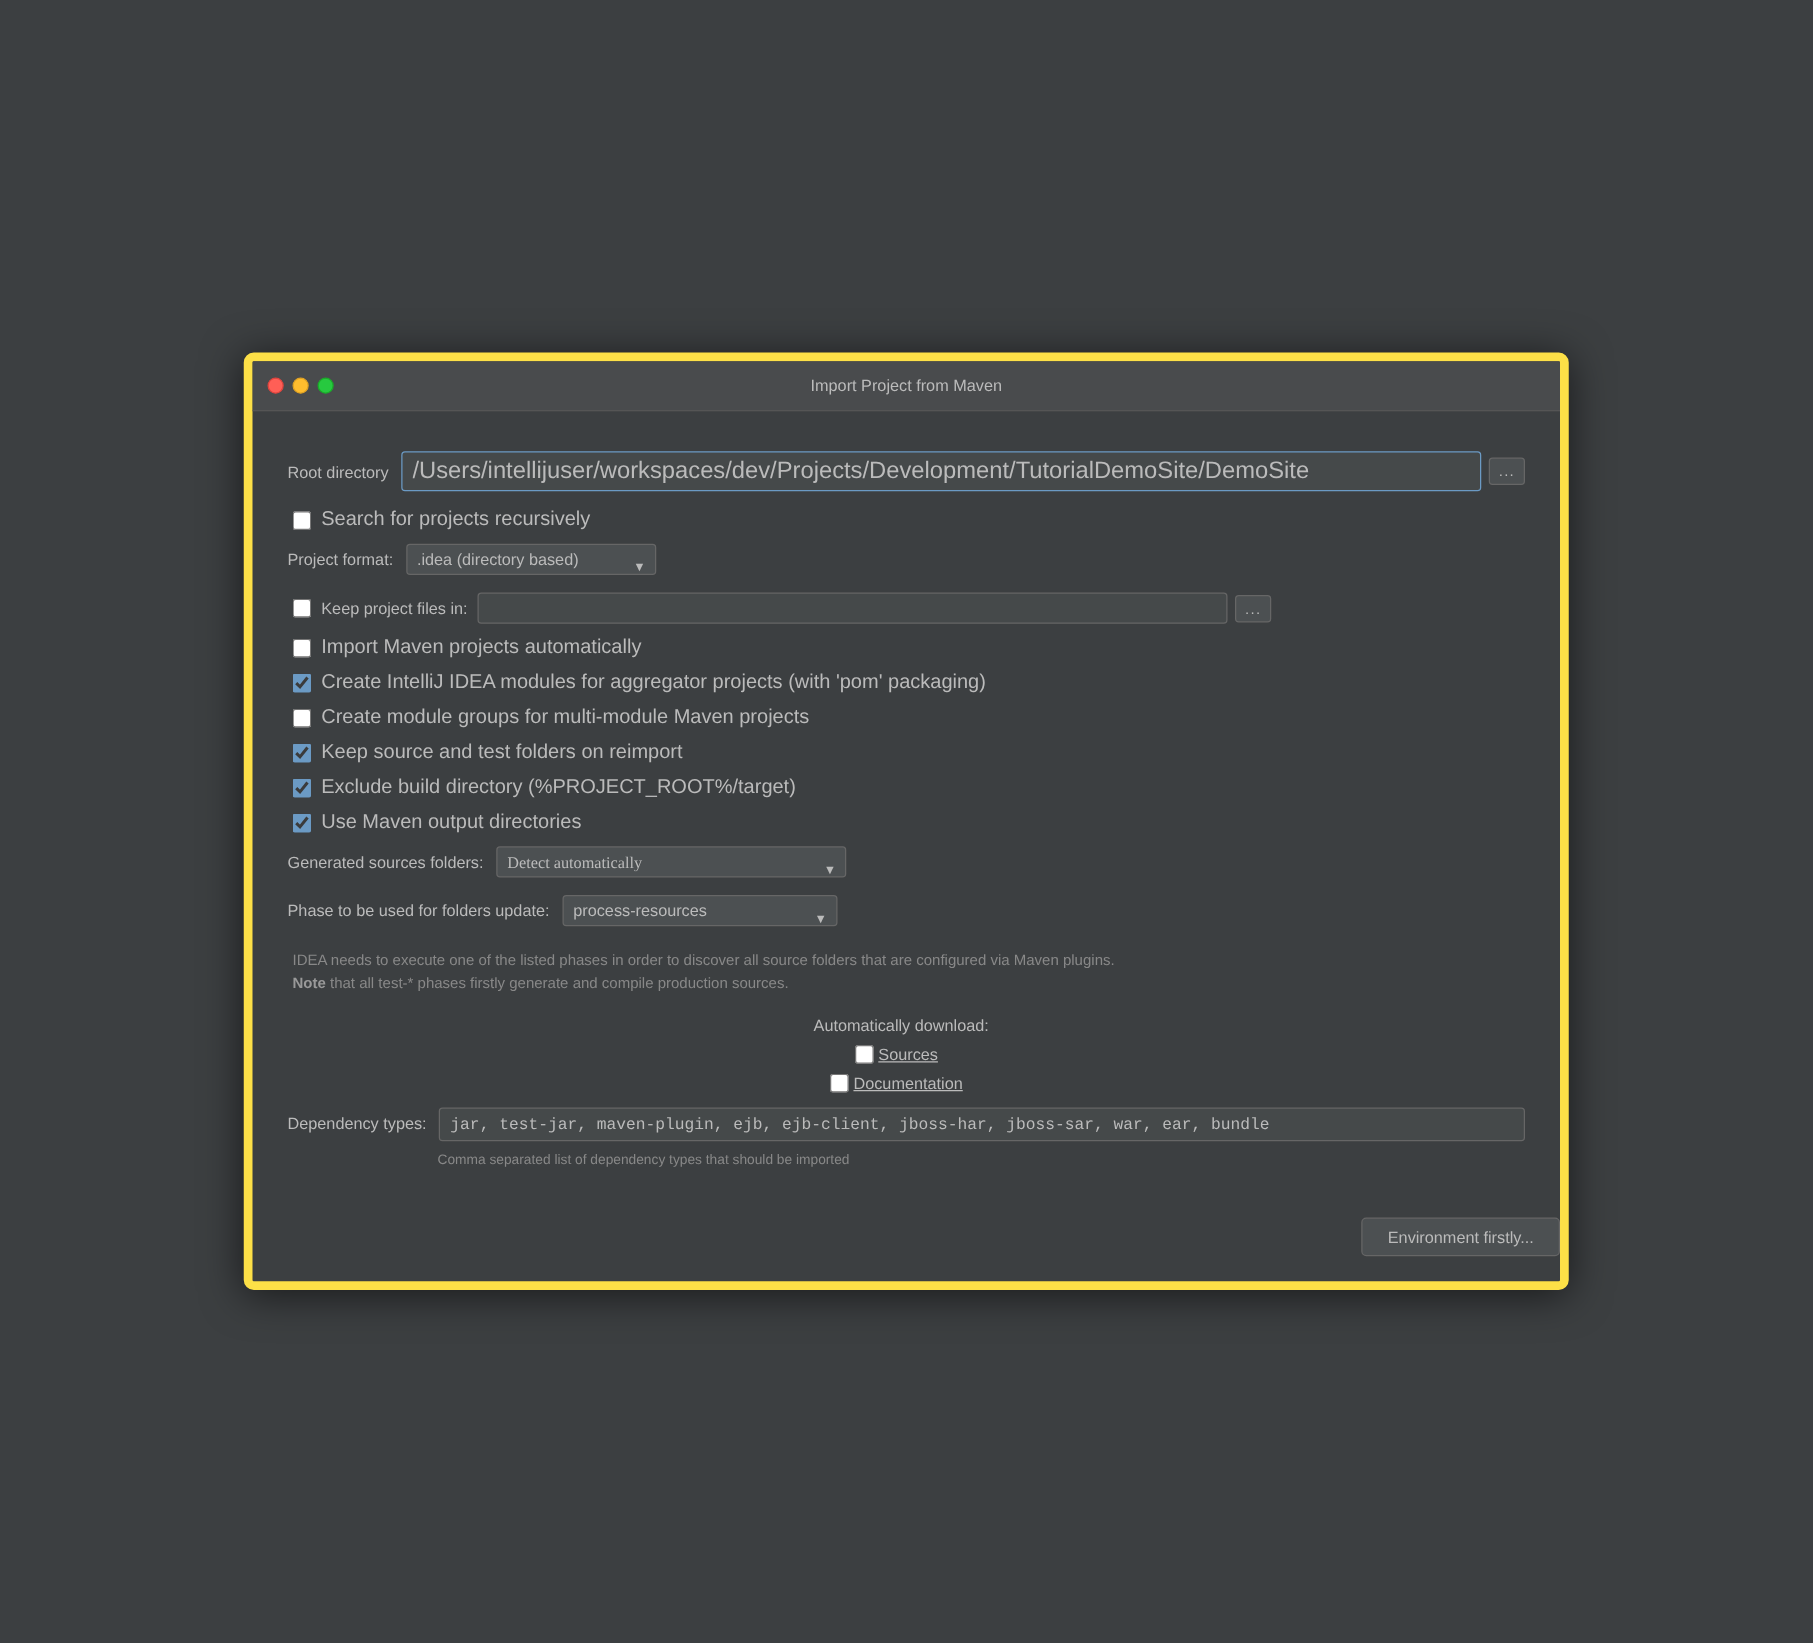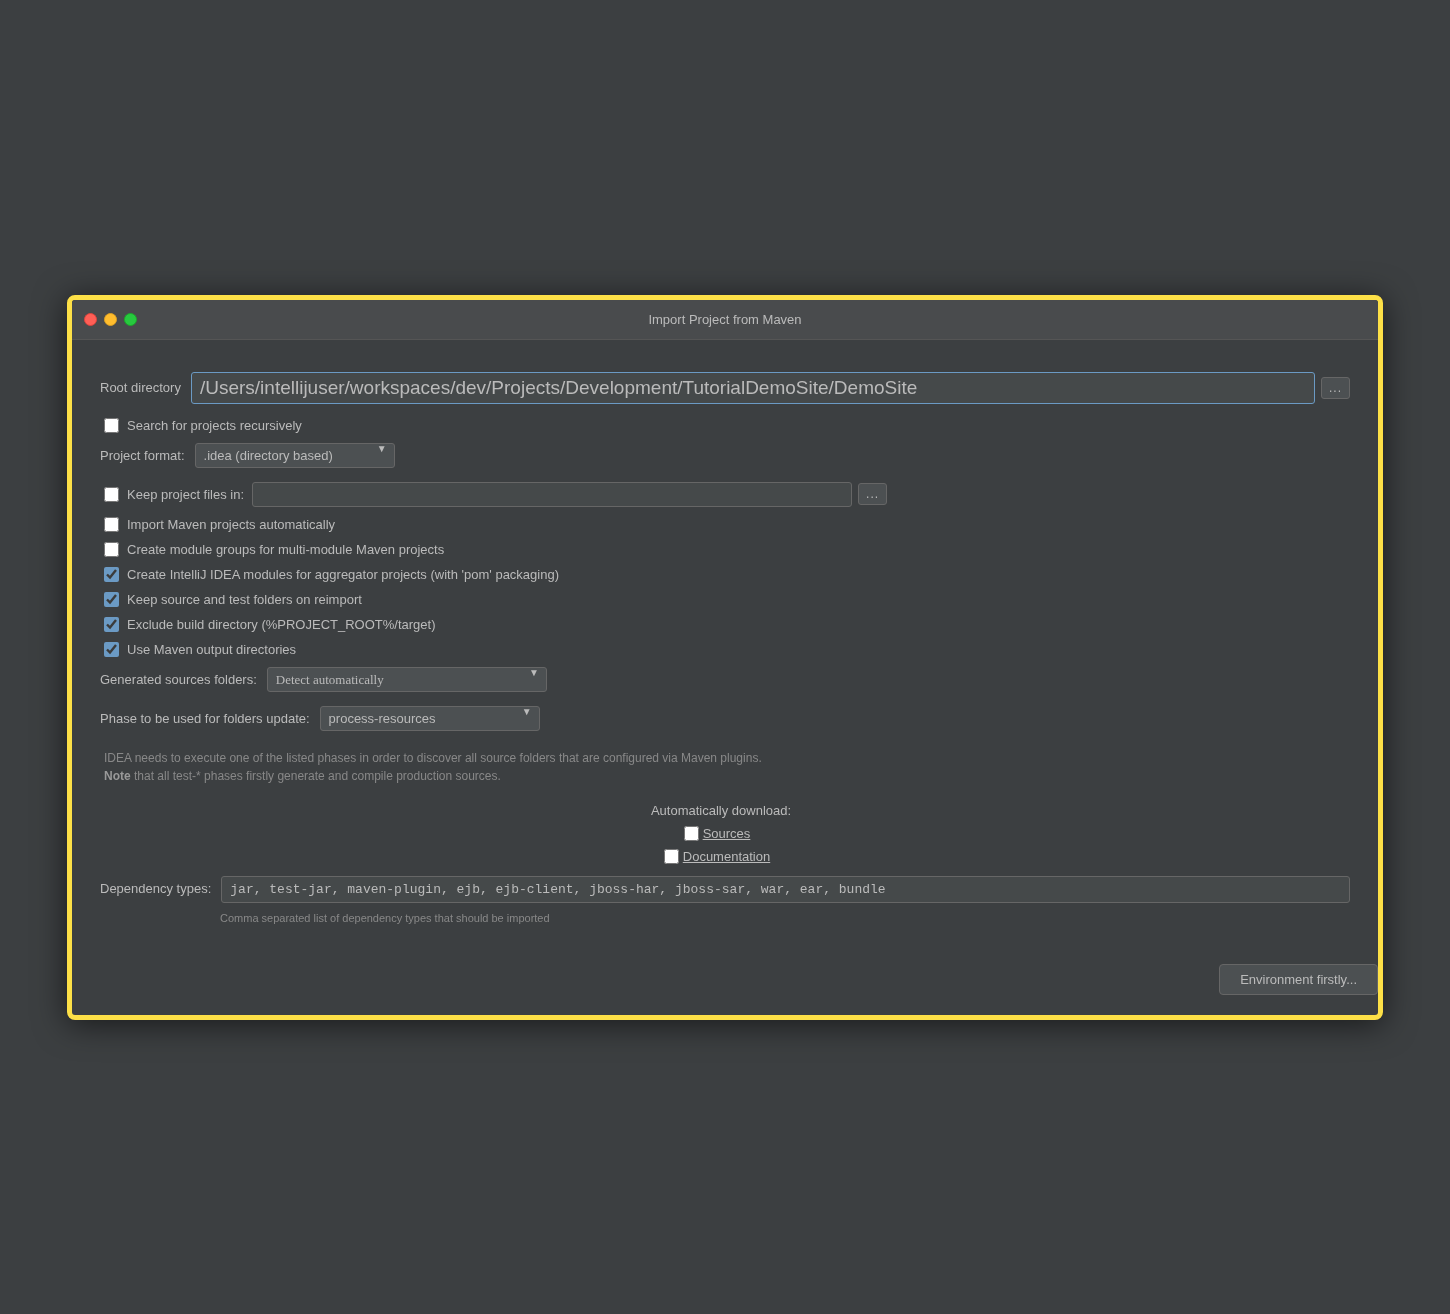--- a/index.html
+++ b/index.html
@@ -9,26 +9,26 @@
       font-family: -apple-system, "Helvetica Neue", Arial, sans-serif;
       font-size: 13px;
       color: #bbbbbb;
       display: flex;
       justify-content: center;
       align-items: center;
       min-height: 100vh;
     }
 
     .window {
-      width: 1316px;
+      width: 1060px;
       background: #3c3f41;
       border-radius: 8px;
       box-shadow: 0 4px 32px rgba(0,0,0,0.6);
       overflow: hidden;
-      border: 5px solid #fde047;
+      border: 7px solid #fde047;
     }
 
     .title-bar {
       background: #494b4d;
       height: 40px;
       display: flex;
       align-items: center;
       padding: 0 12px;
       position: relative;
       border-bottom: 1px solid #555;
@@ -110,33 +110,33 @@
       width: 15px;
       height: 15px;
       margin-right: 8px;
       accent-color: #6b9ac4;
       cursor: pointer;
       flex-shrink: 0;
     }
 
     .checkbox-label {
       color: #bbbbbb;
-      font-size: 13px;
+      font-size: 16px;
     }
 
     .section-row {
       display: flex;
       align-items: center;
       margin-bottom: 14px;
     }
 
     .select-wrapper {
       position: relative;
       display: inline-flex;
-      align-items: flex-start;
+      align-items: flex-end;
     }
 
     .select-box {
       background: #4c5052;
       border: 1px solid #666;
       border-radius: 3px;
       color: #bbbbbb;
       padding: 4px 28px 4px 8px;
       font-size: 13px;
       appearance: none;
@@ -348,27 +348,27 @@
     </div>
 
     <div style="margin-bottom:8px;"></div>
 
     <div class="checkbox-row">
       <input type="checkbox" id="cb-import-auto" style="">
       <label class="checkbox-label" for="cb-import-auto">Import Maven projects automatically</label>
     </div>
 
     <div class="checkbox-row">
+      <input type="checkbox" id="cb-create-modules" checked="" style="">
+      <label class="checkbox-label" for="cb-create-modules">Create IntelliJ IDEA modules for aggregator projects (with 'pom' packaging)</label>
+    </div>
+
+    <div class="checkbox-row">
       <input type="checkbox" id="cb-module-groups" style="">
       <label class="checkbox-label" for="cb-module-groups">Create module groups for multi-module Maven projects</label>
-    </div>
-
-    <div class="checkbox-row">
-      <input type="checkbox" id="cb-create-modules" checked="" style="">
-      <label class="checkbox-label" for="cb-create-modules">Create IntelliJ IDEA modules for aggregator projects (with 'pom' packaging)</label>
     </div>
 
     <div class="checkbox-row">
       <input type="checkbox" id="cb-keep-source" checked="" style="">
       <label class="checkbox-label" for="cb-keep-source">Keep source and test folders on reimport</label>
     </div>
 
     <div class="checkbox-row">
       <input type="checkbox" id="cb-exclude-build" checked="" style="">
       <label class="checkbox-label" for="cb-exclude-build">Exclude build directory (%PROJECT_ROOT%/target)</label>

